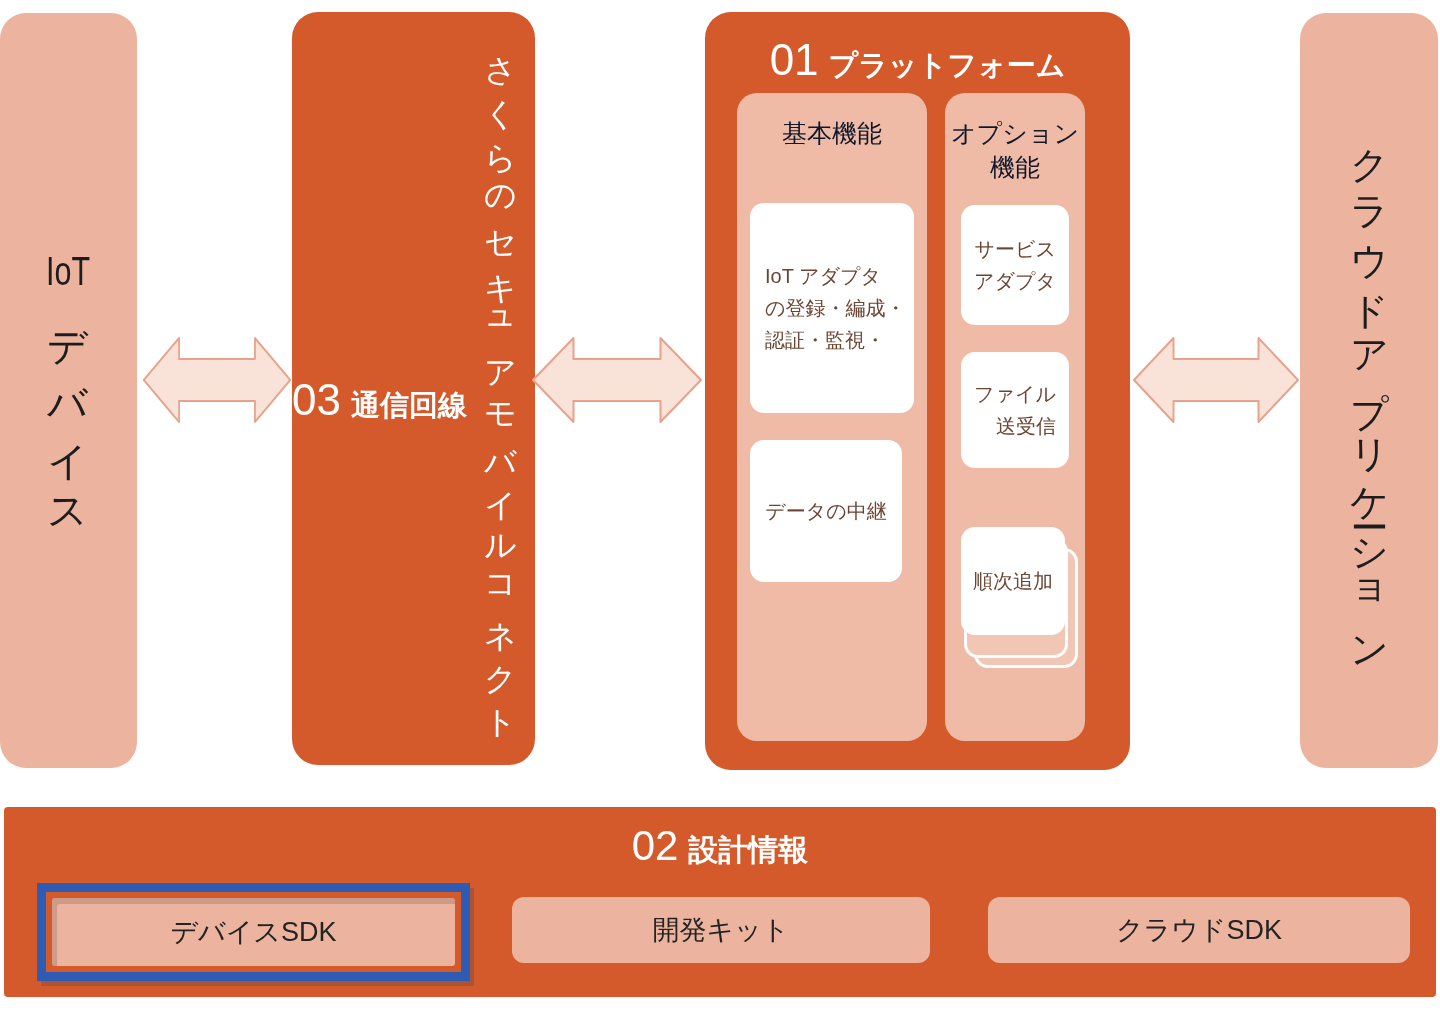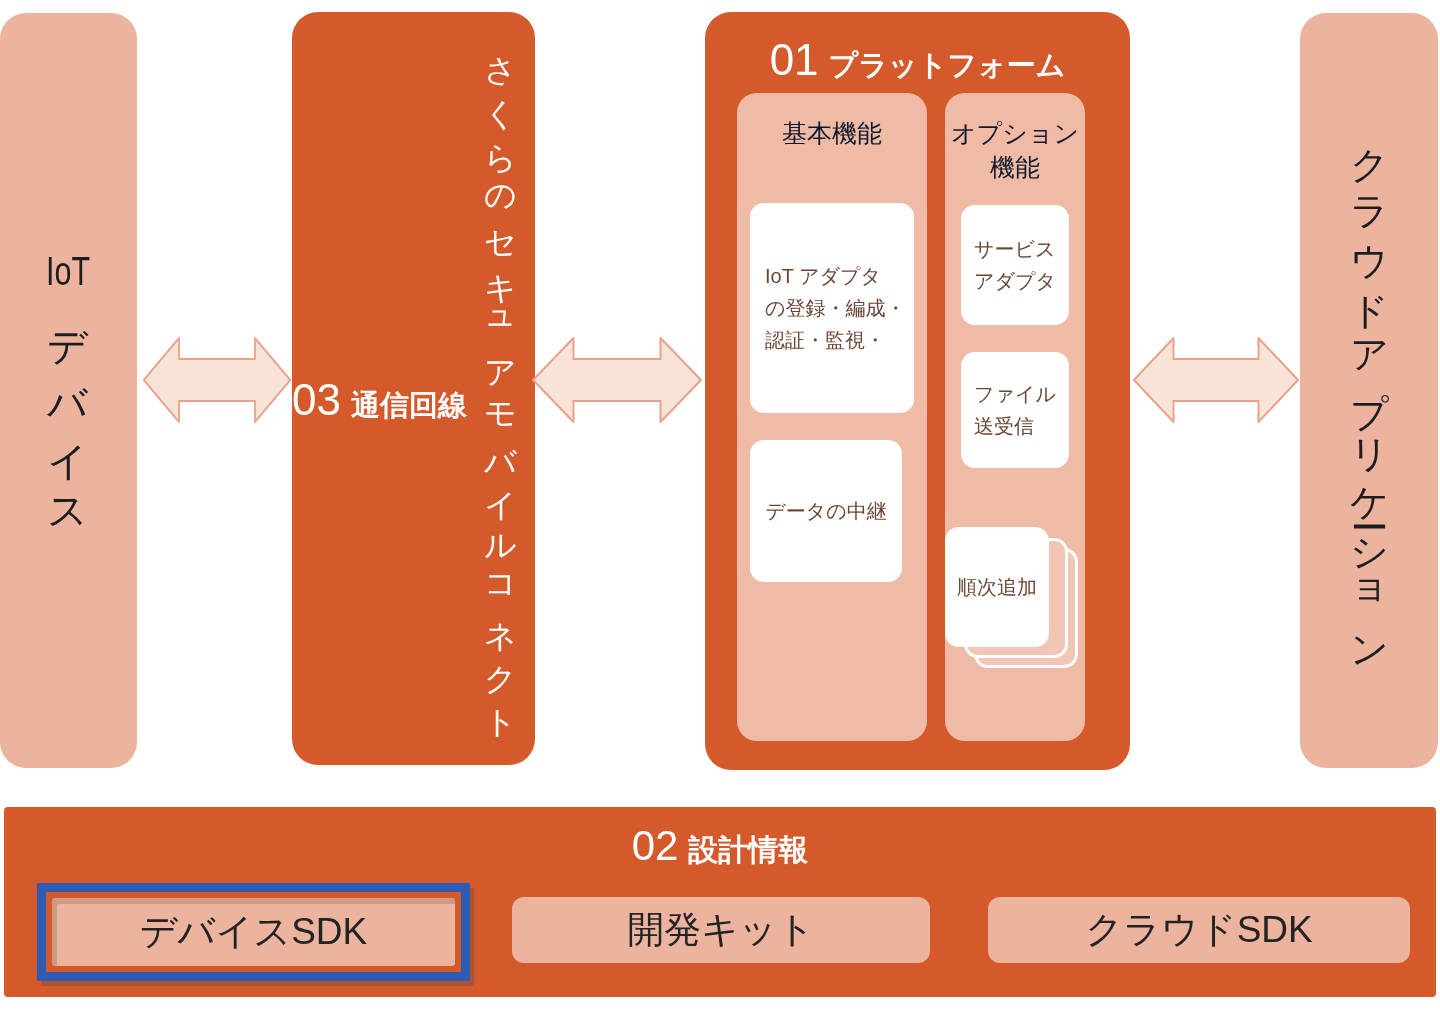--- a/index.html
+++ b/index.html
@@ -33,53 +33,53 @@
 
   
   .platform { left: 705px; top: 12px; width: 425px; height: 758px; }
   .col { position: absolute; background: #efbba6; border-radius: 20px; }
   .col-basic { left: 32px; top: 81px; width: 190px; height: 648px; }
   .col-opt   { left: 240px; top: 81px; width: 140px; height: 648px; }
   .col-heading { text-align: center; margin-top: 24px; font-size: 25px;
                  font-weight: 500; color: #0f172a; line-height: 1.35; }
   .wbox { position: absolute; background: #fff; border-radius: 14px;
           display: flex; align-items: center; justify-content: center;
-          font-size: 20px; color: #6b4433; line-height: 1.6; text-align: left; }
+          font-size: 20px; color: #6b4433; line-height: 1.6; text-align: right; }
   .preline { white-space: pre-line; }
   .wb1 { left: 13px; top: 110px; width: 164px; height: 210px;
          justify-content: flex-start; text-align: left; padding-left: 15px; }
   .wb2 { left: 13px; top: 347px; width: 152px; height: 142px; }
   .wb3 { left: 13px; top: 509px; width: 164px; height: 120px; }
   .wbA { left: 16px; top: 112px; width: 108px; height: 120px; }
   .wbB { left: 16px; top: 259px; width: 108px; height: 116px; }
   .stack-layer { position: absolute; background: #f2c6b4; border: 3px solid #fff;
                  border-radius: 14px; width: 104px; height: 120px; }
   .sl3 { left: 29px; top: 455px; }
   .sl2 { left: 19px; top: 445px; }
-  .wbS { left: 0;  top: 434px; width: 104px; height: 120px; }
+  .wbS { left: 16px;  top: 434px; width: 104px; height: 108px; }
 
   
   .cloud { left: 1300px; top: 13px; width: 138px; height: 755px;
            display: flex; align-items: center; justify-content: center; }
   .cloud-text { font-size: 38px; letter-spacing: 5px; color: #1d1d1f; }
 
   
   .arrow { position: absolute; }
   .a1 { left: 142px;  top: 334px; }
   .a2 { left: 531px;  top: 334px; }
   .a3 { left: 1132px; top: 334px; }
 
   
   .design { left: 4px; top: 807px; width: 1432px; height: 190px; border-radius: 4px; }
   .design .blk-header { margin-top: 18px; }
   .design .blk-header .num { font-size: 42px; }
   .design .blk-header .ttl { font-size: 30px; }
   .pill { position: absolute; background: #ecb49e; border-radius: 12px;
           display: flex; align-items: center; justify-content: center;
-          font-size: 37px; color: #232323; cursor: pointer; }
+          font-size: 27px; color: #232323; cursor: pointer; }
   .hl-wrap { position: absolute; left: 33px; top: 76px; width: 433px; height: 98px;
              border: 9px solid #2e5cb5; box-shadow: 4px 5px 0 rgba(60,60,60,0.25);
              padding: 6px; background: transparent; }
   .hl-wrap .pill { position: relative; left: 0; top: 0; width: 100%; height: 100%;
                    border-radius: 3px;
                    box-shadow: inset 5px 6px 0 rgba(150,108,92,0.35); }
   .p2 { left: 508px; top: 90px; width: 418px; height: 66px; }
   .p3 { left: 984px; top: 90px; width: 422px; height: 66px; }
 </style>
 </head>

